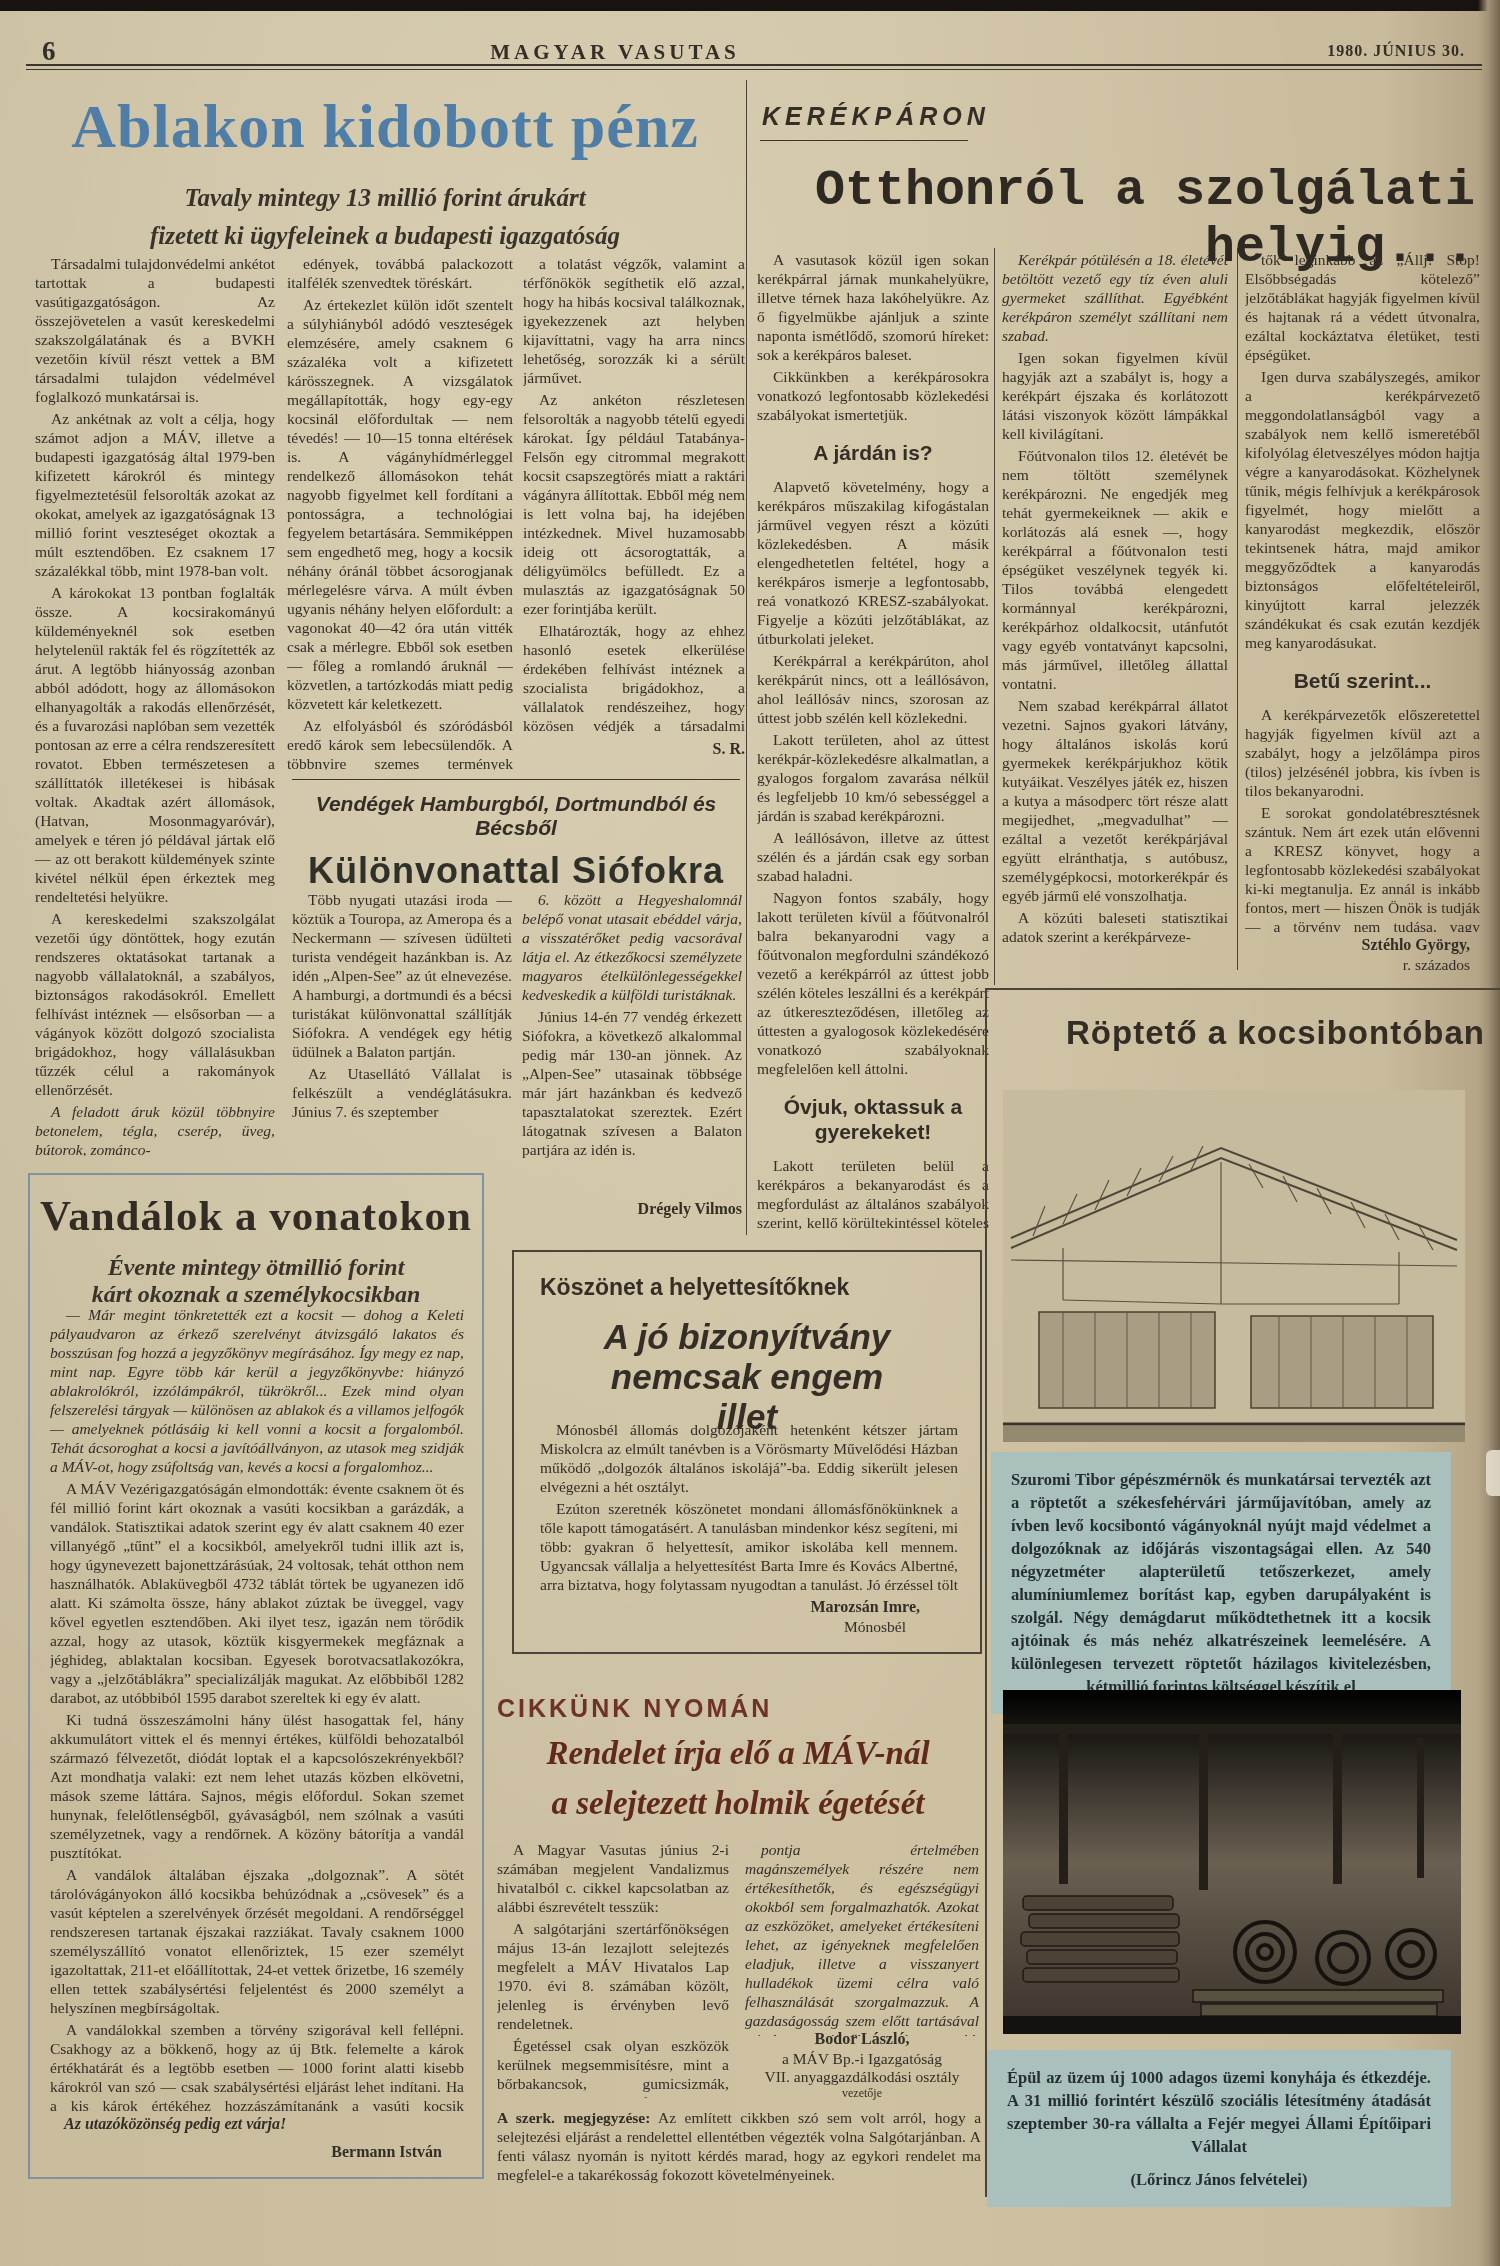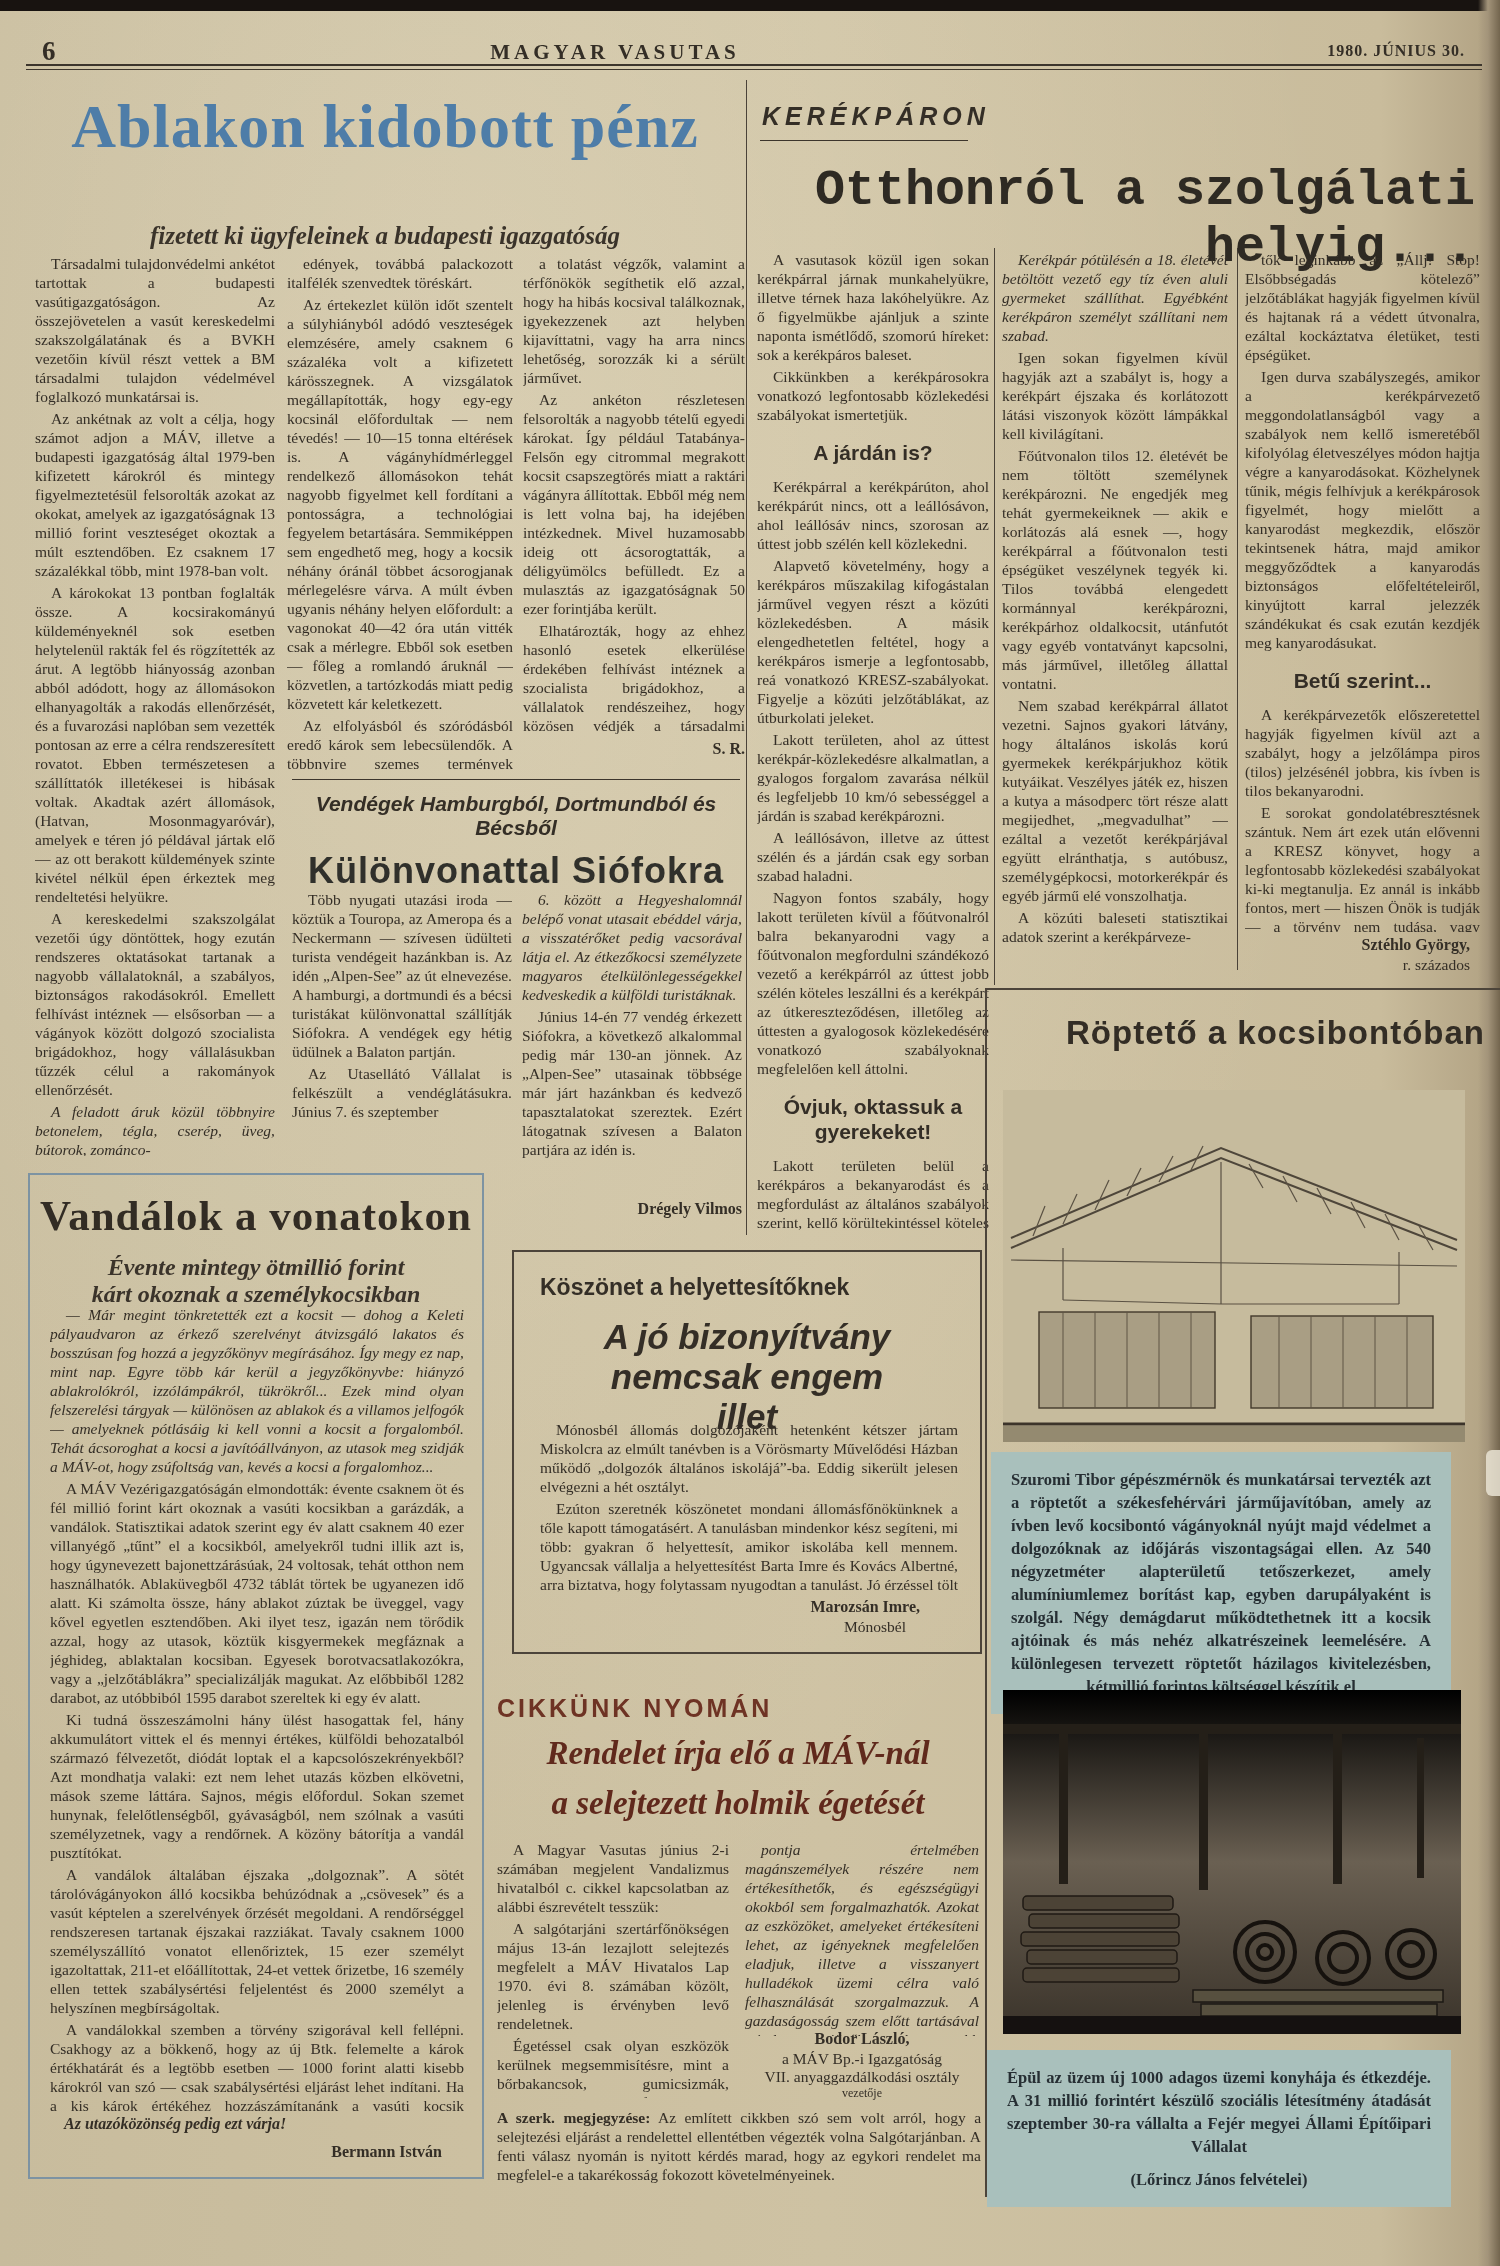--- a/index.html
+++ b/index.html
@@ -83,20 +83,21 @@
   <div class="abs masthead" style="left:420px;top:40px;width:390px;">MAGYAR VASUTAS</div>
   <div class="abs issuedate" style="left:1280px;top:42px;width:185px;">1980. JÚNIUS 30.</div>
   <div class="abs rule-h" style="left:26px;top:64px;width:1456px;height:2px;"></div>
   <div class="abs rule-h" style="left:26px;top:69px;width:1456px;height:1px;"></div>
 
   <div class="abs rule-v" style="left:746px;top:80px;height:1155px;"></div>
   <div class="abs rule-v" style="left:994px;top:248px;height:737px;"></div>
   <div class="abs rule-v" style="left:1237px;top:248px;height:722px;"></div>
 
   <div class="abs hl-money" style="left:32px;top:94px;width:706px;">Ablakon kidobott pénz</div>
+  <div class="abs deck" style="left:50px;top:184px;width:670px;">Tavaly mintegy 13 millió forint árukárt</div>
   <div class="abs deck" style="left:50px;top:222px;width:670px;">fizetett ki ügyfeleinek a budapesti igazgatóság</div>
 
   <div class="abs col" style="left:35px;top:254px;width:240px;height:902px;">
     <p>Társadalmi tulajdonvédelmi ankétot tartottak a budapesti vasútigazgatóságon. Az összejövetelen a vasút kereskedelmi szakszolgálatának és a BVKH vezetőin kívül részt vettek a BM társadalmi tulajdon védelmével foglalkozó munkatársai is.</p>
     <p>Az ankétnak az volt a célja, hogy számot adjon a MÁV, illetve a budapesti igazgatóság által 1979-ben kifizetett károkról és mintegy figyelmeztetésül felsorolták azokat az okokat, amelyek az igazgatóságnak 13 millió forint veszteséget okoztak a múlt esztendőben. Ez csaknem 17 százalékkal több, mint 1978-ban volt.</p>
     <p>A károkokat 13 pontban foglalták össze. A kocsirakományú küldeményeknél sok esetben helytelenül rakták fel és rögzítették az árut. A legtöbb hiányosság azonban abból adódott, hogy az állomásokon elhanyagolták a rakodás ellenőrzését, és a fuvarozási naplóban sem vezették pontosan az erre a célra rendszeresített rovatot. Ebben természetesen a szállíttatók illetékesei is hibásak voltak. Akadtak azért állomások, (Hatvan, Mosonmagyaróvár), amelyek e téren jó példával jártak elő — az ott berakott küldemények szinte kivétel nélkül épen érkeztek meg rendeltetési helyükre.</p>
     <p>A kereskedelmi szakszolgálat vezetői úgy döntöttek, hogy ezután rendszeres oktatásokat tartanak a nagyobb vállalatoknál, a szabályos, biztonságos rakodásokról. Emellett felhívást intéznek — elsősorban — a vágányok között dolgozó szocialista brigádokhoz, hogy vállalásukban tűzzék célul a rakományok ellenőrzését.</p>
     <p class="it">A feladott áruk közül többnyire betonelem, tégla, cserép, üveg, bútorok, zománco-</p>
   </div>
 
@@ -128,22 +129,22 @@
   <div class="abs byline" style="left:522px;top:1200px;width:220px;text-align:right;padding-right:18px;">Drégely Vilmos</div>
 
   <div class="abs kicker-bike" style="left:762px;top:102px;">KERÉKPÁRON</div>
   <div class="abs rule-h" style="left:760px;top:140px;width:208px;height:1px;"></div>
   <div class="abs hl-bike" style="left:775px;top:162px;width:700px;">Otthonról a szolgálati helyig...</div>
 
   <div class="abs col" style="left:757px;top:250px;width:232px;height:985px;">
     <p>A vasutasok közül igen sokan kerékpárral járnak munkahelyükre, illetve térnek haza lakóhelyükre. Az ő figyelmükbe ajánljuk a szinte naponta ismétlődő, szomorú híreket: sok a kerékpáros baleset.</p>
     <p>Cikkünkben a kerékpárosokra vonatkozó legfontosabb közlekedési szabályokat ismertetjük.</p>
     <div class="sub">A járdán is?</div>
+    <p>Alapvető követelmény, hogy a kerékpáros műszakilag kifogástalan járművel vegyen részt a közúti közlekedésben. A másik elengedhetetlen feltétel, hogy a kerékpáros ismerje a legfontosabb, reá vonatkozó KRESZ-szabályokat. Figyelje a közúti jelzőtáblákat, az útburkolati jeleket.</p>
     <p>Kerékpárral a kerékpárúton, ahol kerékpárút nincs, ott a leállósávon, ahol leállósáv nincs, szorosan az úttest jobb szélén kell közlekedni.</p>
-    <p>Alapvető követelmény, hogy a kerékpáros műszakilag kifogástalan járművel vegyen részt a közúti közlekedésben. A másik elengedhetetlen feltétel, hogy a kerékpáros ismerje a legfontosabb, reá vonatkozó KRESZ-szabályokat. Figyelje a közúti jelzőtáblákat, az útburkolati jeleket.</p>
     <p>Lakott területen, ahol az úttest kerékpár-közlekedésre alkalmatlan, a gyalogos forgalom zavarása nélkül és legfeljebb 10 km/ó sebességgel a járdán is szabad kerékpározni.</p>
     <p>A leállósávon, illetve az úttest szélén és a járdán csak egy sorban szabad haladni.</p>
     <p>Nagyon fontos szabály, hogy lakott területen kívül a főútvonalról balra bekanyarodni vagy a főútvonalon megfordulni szándékozó vezető a kerékpárról az úttest jobb szélén köteles leszállni és a kerékpárt az útkereszteződésen, illetőleg az úttesten a gyalogosok közlekedésére vonatkozó szabályoknak megfelelően kell áttolni.</p>
     <div class="sub" style="max-width:180px;margin-left:auto;margin-right:auto;">Óvjuk, oktassuk a gyerekeket!</div>
     <p>Lakott területen belül a kerékpáros a bekanyarodást és a megfordulást az általános szabályok szerint, kellő körültekintéssel köteles végrehajtani.</p>
   </div>
 
   <div class="abs col" style="left:1002px;top:250px;width:226px;height:722px;">
     <p class="it">Kerékpár pótülésén a 18. életévét betöltött vezető egy tíz éven aluli gyermeket szállíthat. Egyébként kerékpáron személyt szállítani nem szabad.</p>
     <p>Igen sokan figyelmen kívül hagyják azt a szabályt is, hogy a kerékpárt éjszaka és korlátozott látási viszonyok között lámpákkal kell kivilágítani.</p>

